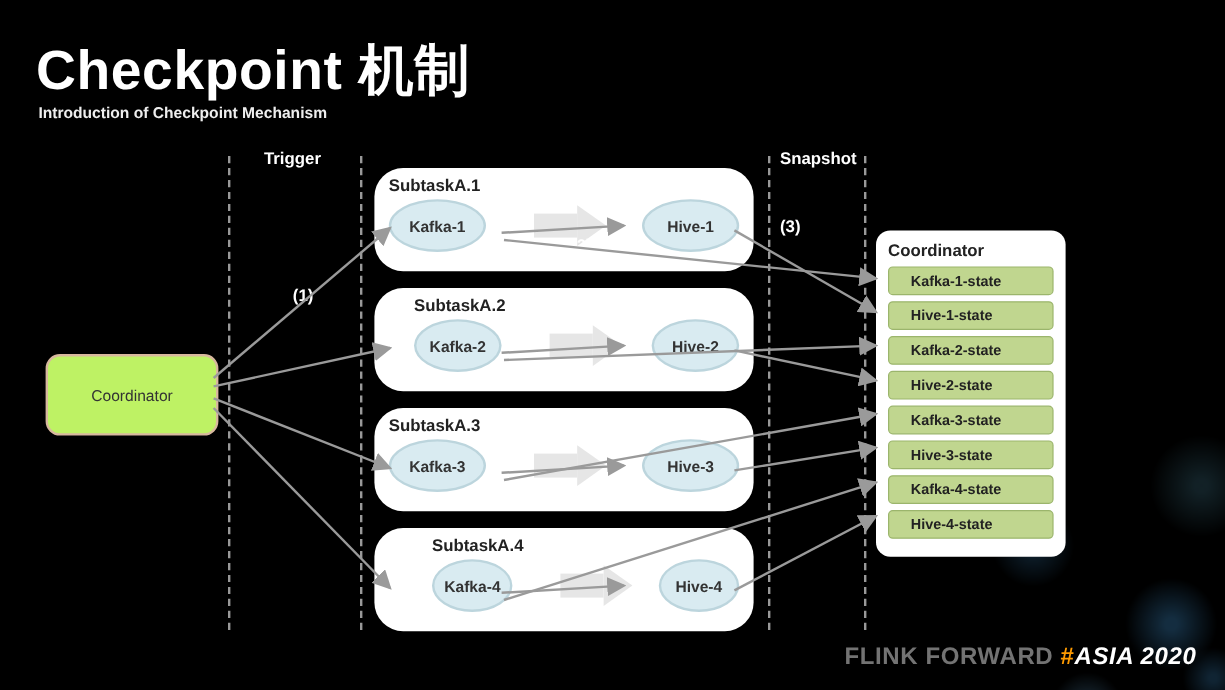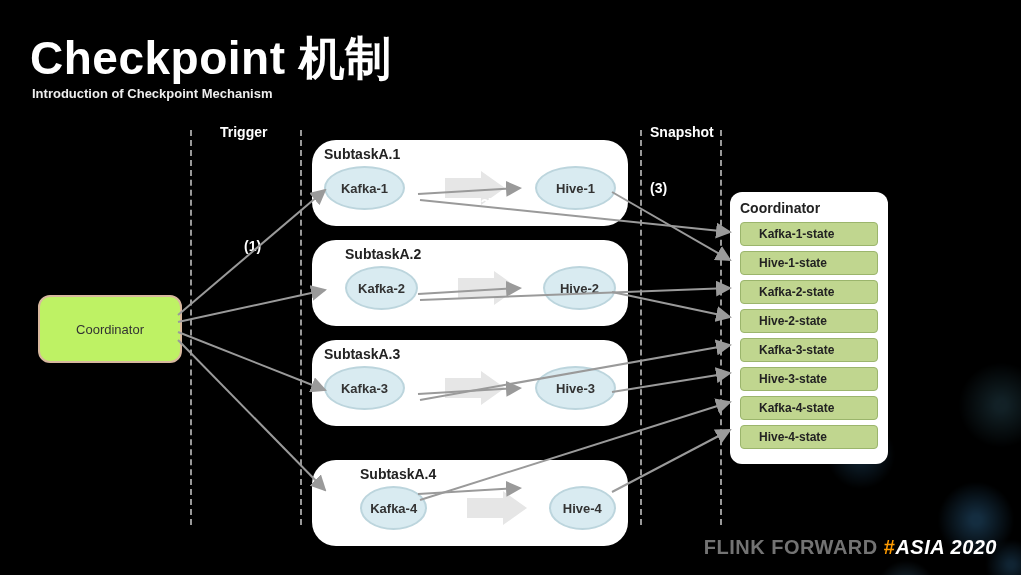--- a/index.html
+++ b/index.html
@@ -151,21 +151,21 @@
     width: 0;
     height: 0;
     border-top: 17px solid transparent;
     border-bottom: 17px solid transparent;
     border-left: 24px solid #e6e6e6;
   }
 
   .subtask.a1 { top: 20px; }
   .subtask.a2 { top: 120px; padding-left: 33px; }
   .subtask.a3 { top: 220px; }
-  .subtask.a4 { top: 340px; padding-left: 48px; }
+  .subtask.a4 { top: 320px; padding-left: 48px; }
 
   .fs {
     position: absolute;
     left: 730px;
     top: 72px;
     width: 158px;
     background: #fff;
     color: #222;
     border-radius: 12px;
     padding: 8px 10px 10px 10px;

